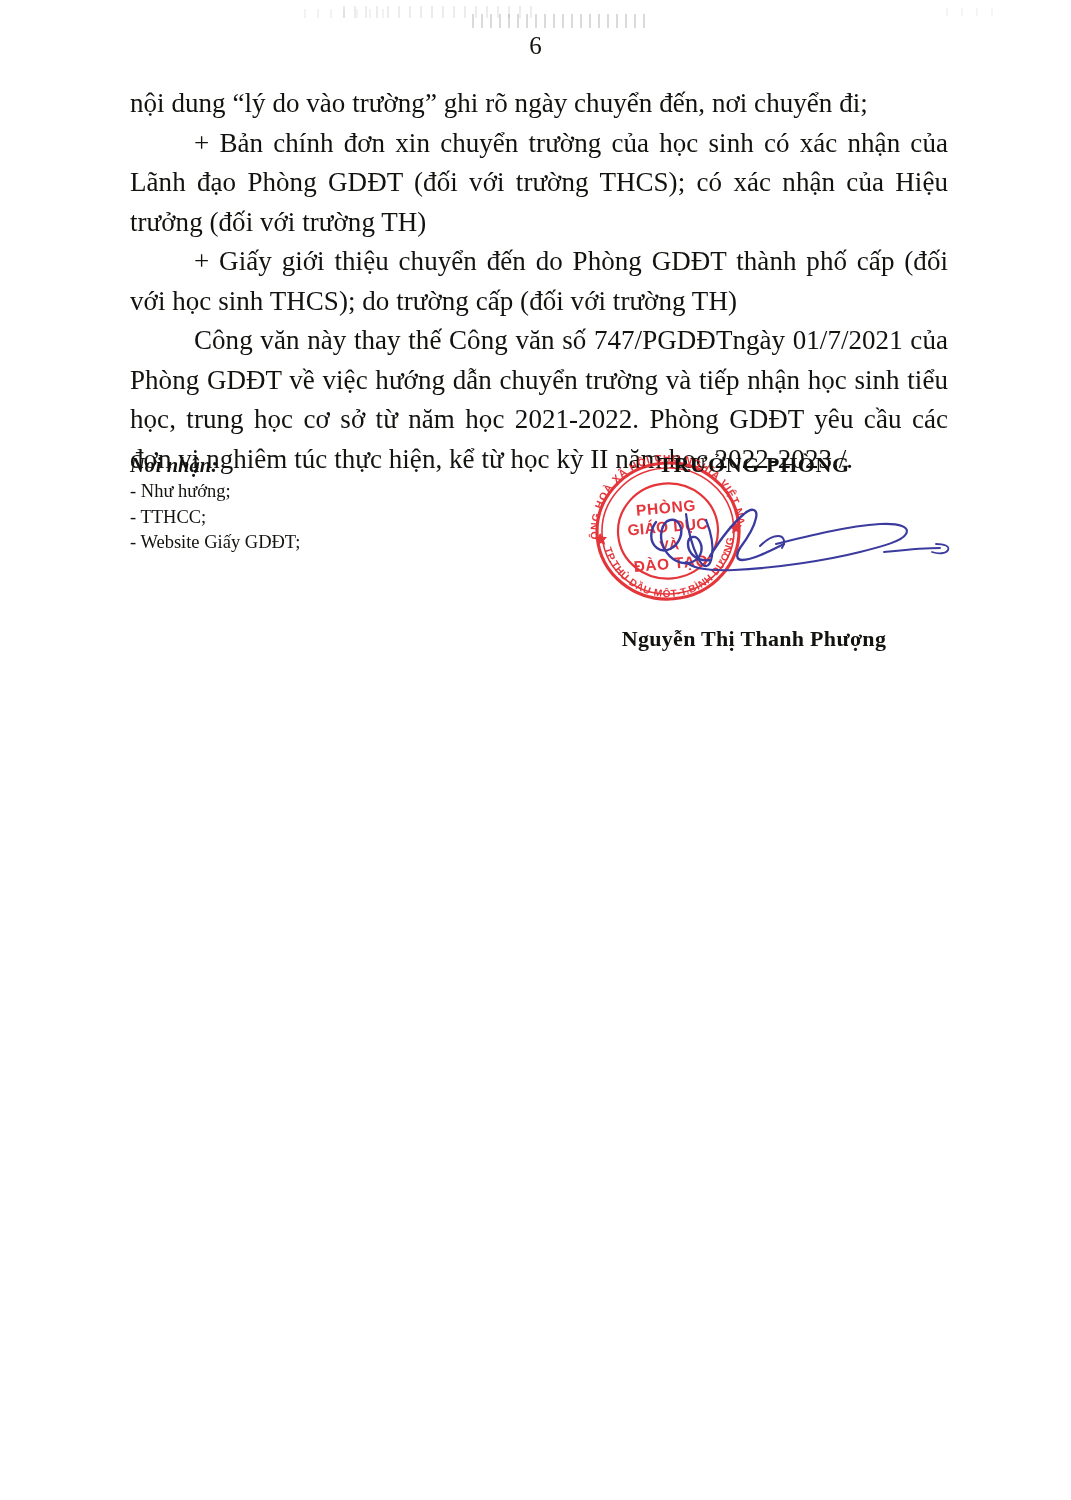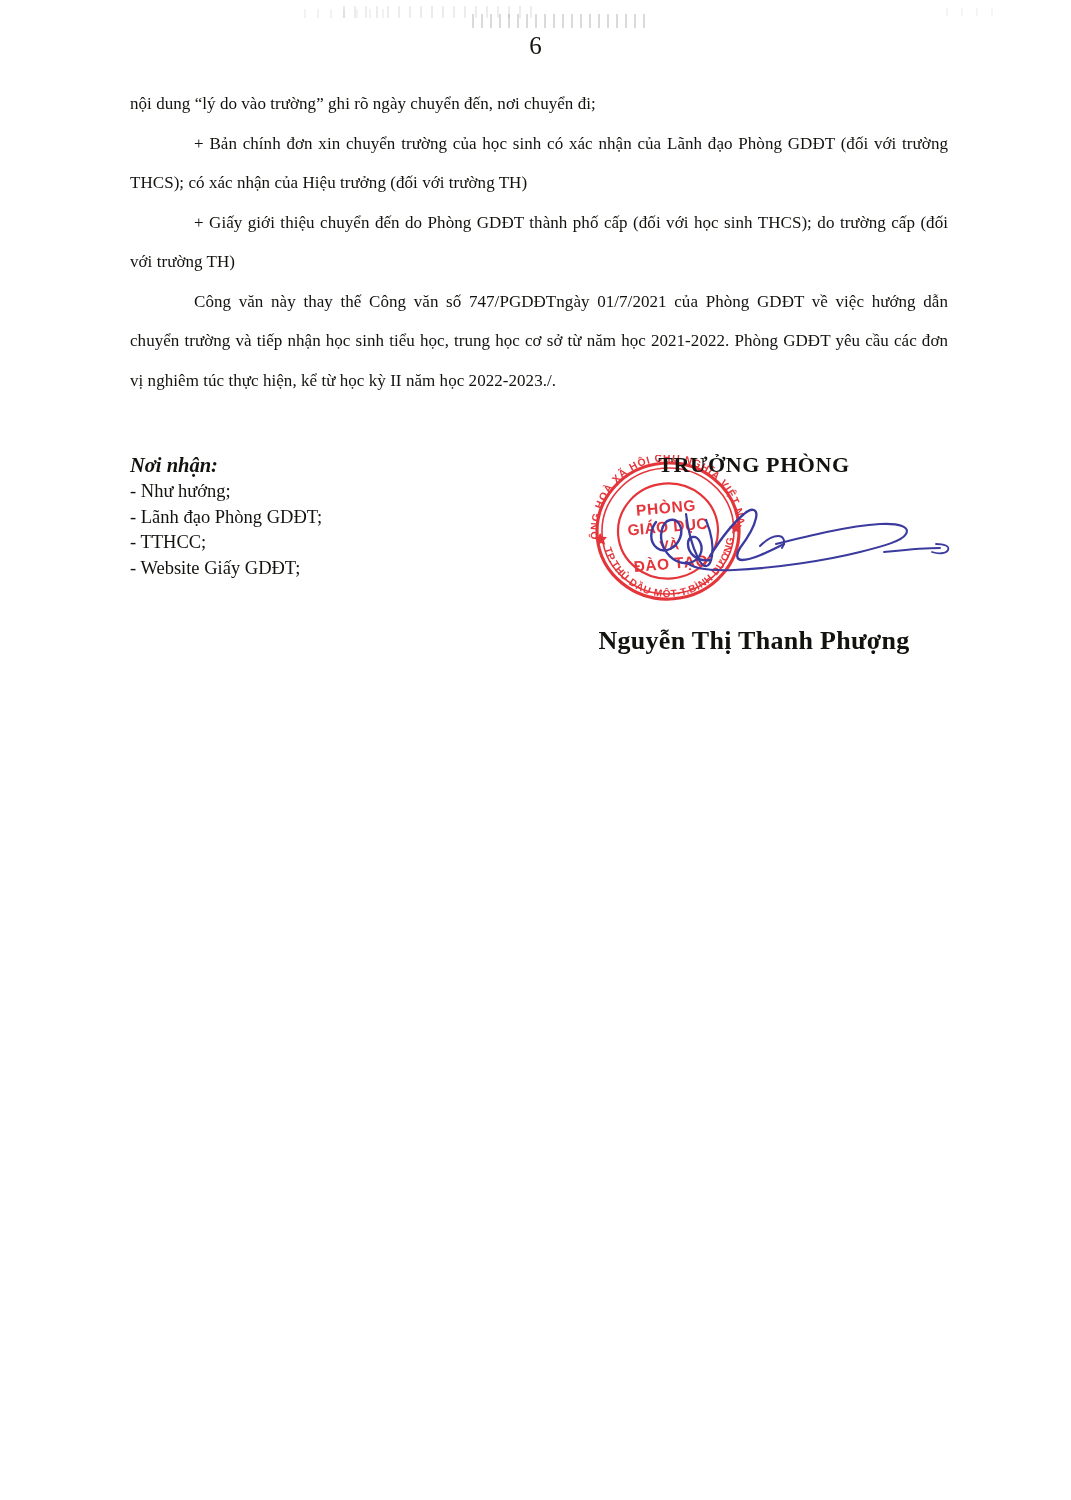--- a/index.html
+++ b/index.html
@@ -74,21 +74,21 @@
 
   
   .body-text {
     position: absolute;
     left: 130px;
     top: 84px;
     width: 818px;
   }
   .para {
     margin: 0 0 0 0;
-    font-size: 17px;
+    font-size: 27px;
     line-height: 39.5px;
     text-align: justify;
     text-justify: inter-word;
     letter-spacing: 0.05px;
   }
   .para.indent {
     text-indent: 64px;
   }
   .para + .para {
     margin-top: 0;
@@ -141,21 +141,21 @@
     letter-spacing: 0.6px;
     position: relative;
     z-index: 3;
     white-space: nowrap;
   }
   .signer-name {
     position: absolute;
     left: 0;
     top: 174px;
     width: 100%;
-    font-size: 26px;
+    font-size: 22px;
     font-weight: bold;
     letter-spacing: 0.3px;
     white-space: nowrap;
   }
 
   
   .seal {
     position: absolute;
     left: 583px;
     top: 455px;
@@ -196,21 +196,20 @@
     <p class="para indent">+ Giấy giới thiệu chuyển đến do Phòng GDĐT thành phố cấp (đối với học sinh THCS); do trường cấp (đối với trường TH)</p>
     <p class="para indent">Công văn này thay thế Công văn số 747/PGDĐTngày 01/7/2021 của Phòng GDĐT về việc hướng dẫn chuyển trường và tiếp nhận học sinh tiểu học, trung học cơ sở từ năm học 2021-2022. Phòng GDĐT yêu cầu các đơn vị nghiêm túc thực hiện, kể từ học kỳ II năm học 2022-2023./.</p>
   </div>
 
   <div class="lower">
 
     <div class="recipients">
       <div class="recipients-title">Nơi nhận:</div>
       <ul class="recipients-list">
         <li>- Như hướng;</li>
-        <li>- Lãnh đạo Phòng GDĐT;</li>
         <li>- TTHCC;</li>
         <li>- Website Giấy GDĐT;</li>
       </ul>
     </div>
 
     <div class="signature-block">
       <div class="signer-role">TRƯỞNG PHÒNG</div>
       <div class="signer-name">Nguyễn Thị Thanh Phượng</div>
     </div>
 

